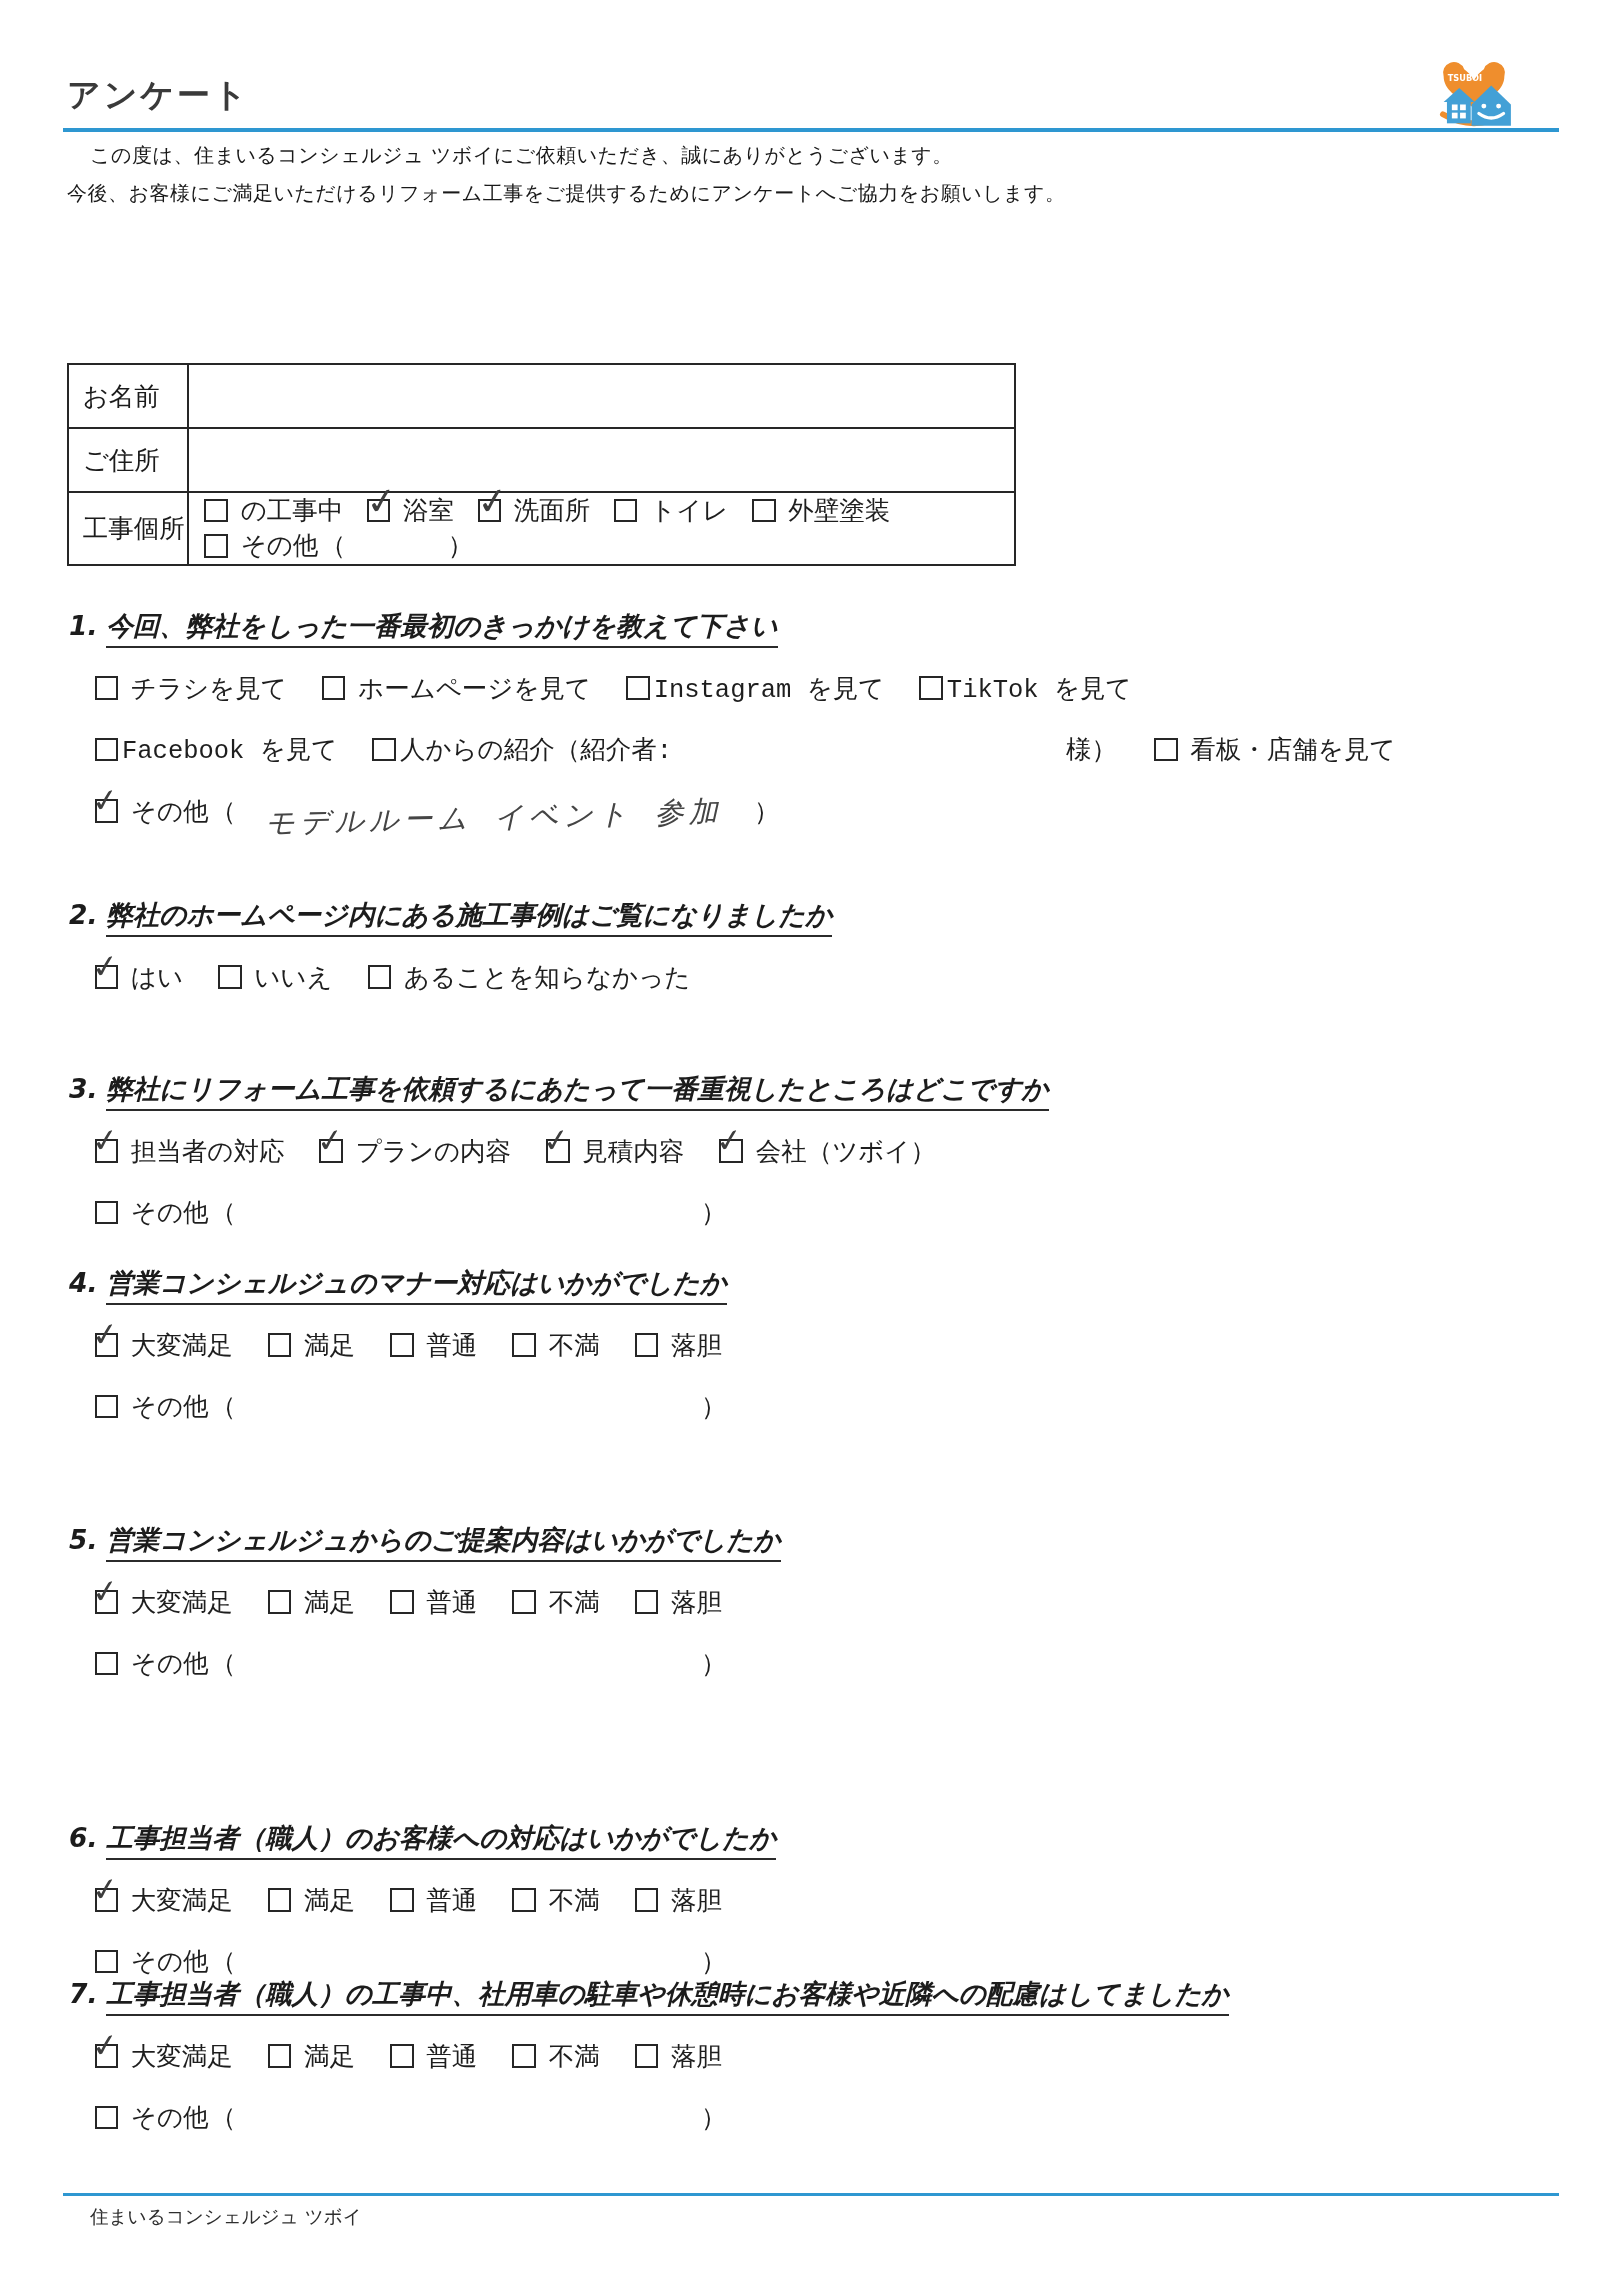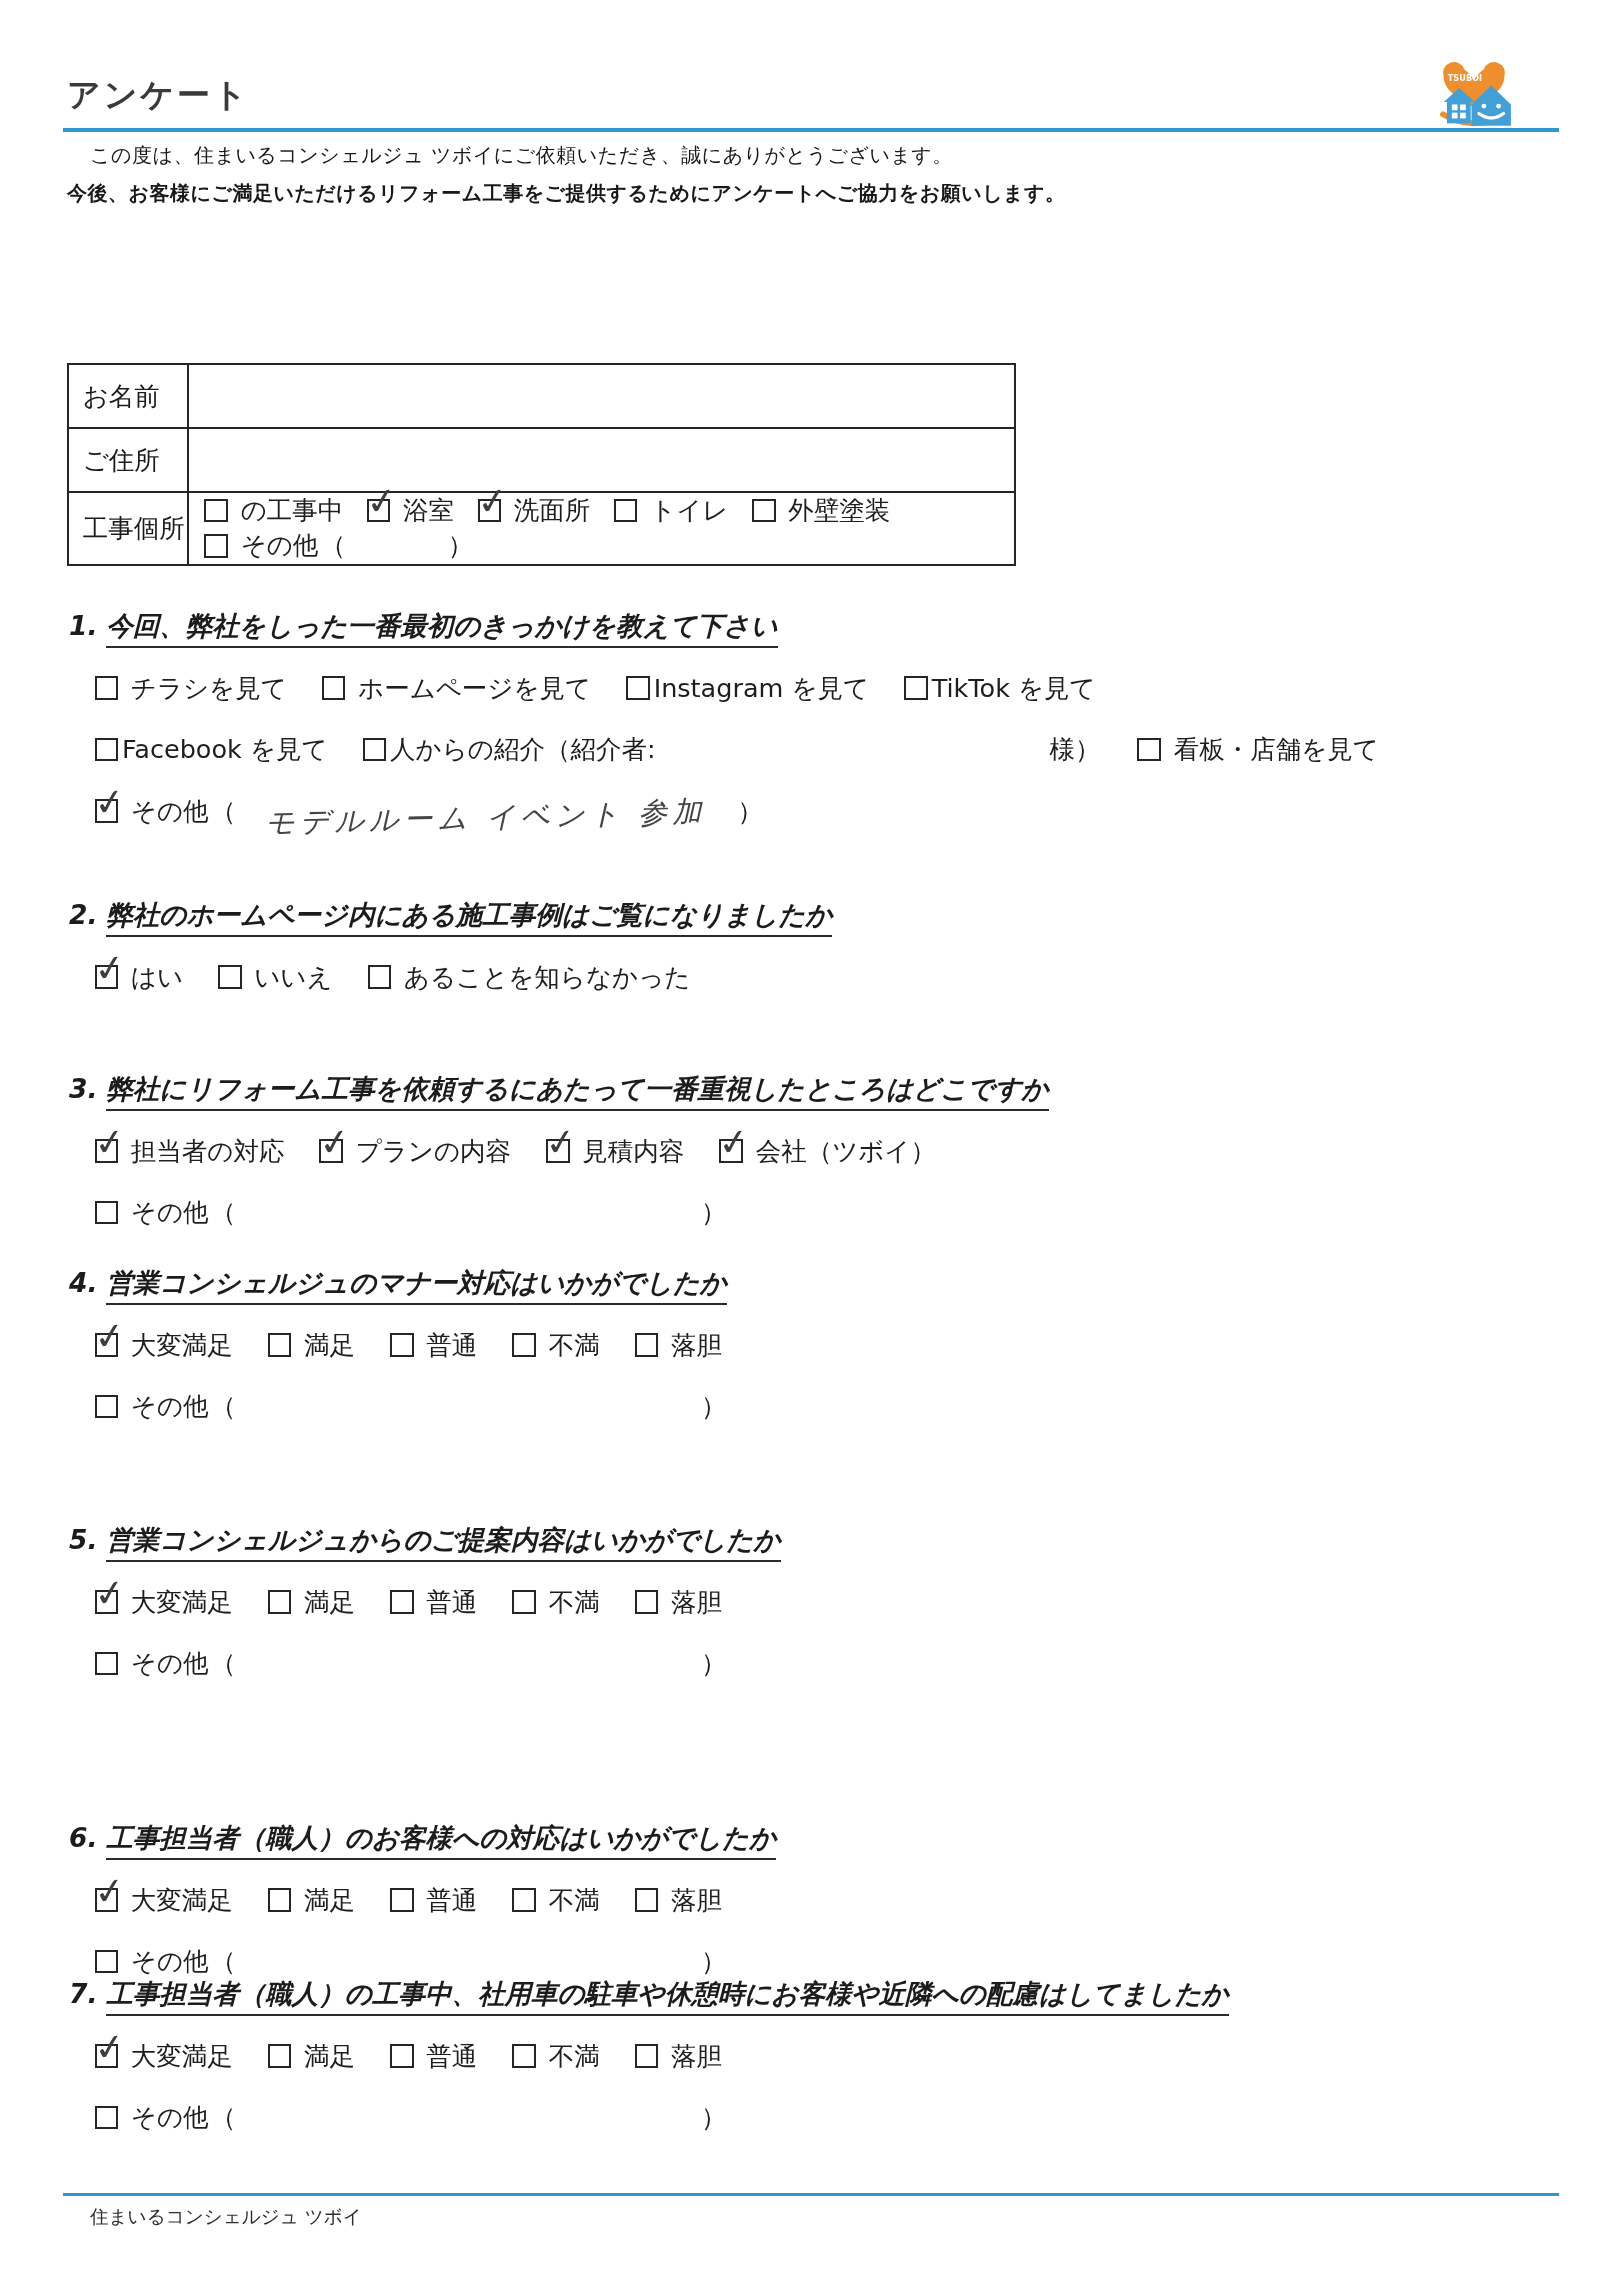--- a/index.html
+++ b/index.html
@@ -8,21 +8,21 @@
     font-family:"DejaVu Sans","Liberation Sans",sans-serif;color:#1e1e1e;
     overflow:hidden;
   }
   .page-title{
     position:absolute;left:67px;top:73px;font-size:33px;font-weight:700;
     color:#3a3a3a;letter-spacing:2.9px;
   }
   .title-rule{position:absolute;left:63px;top:128px;width:1496px;height:3.9px;background:#2e97d1;}
   .intro{position:absolute;font-size:20px;font-weight:500;color:#191919;letter-spacing:0.5px;white-space:nowrap;}
   .intro1{left:90px;top:142px;}
-  .intro2{left:67px;top:180px;font-weight:bold;}
+  .intro2{left:67px;top:180px;}
 
   .logo{position:absolute;left:1433px;top:55px;width:82px;height:76px;}
 
   
   .info-table{
     position:absolute;left:67px;top:363px;width:949px;
     border-collapse:collapse;table-layout:fixed;padding-left:22px;
   }
   .info-table th,.info-table td{
     border:2.5px solid #262626;height:62px;font-size:25.5px;font-weight:500;
@@ -30,21 +30,21 @@
   }
   .info-table th{width:104px;padding:0 0 0 13.7px;font-weight:500;color:#1b1b1b;}
   .info-table td{padding:0 0 0 15.7px;}
 
   
   .question{position:absolute;left:69px;width:1500px;}
   .q-head{font-size:26.5px;font-weight:600;color:#1c1c1c;height:39px;white-space:nowrap;font-style:italic;}
   .q-num{display:inline-block;margin-right:8.8px;}
   .q-title{border-bottom:2.5px solid #2b2b2b;padding-bottom:4.9px;}
 
-  .opt-row{margin-left:25.5px;margin-top:20.6px;height:41px;display:flex;font-size:25.5px;font-weight:500;white-space:nowrap;}
+  .opt-row{margin-left:25.5px;margin-top:20.6px;height:41px;display:flex;font-size:25.5px;font-weight:500;white-space:nowrap;font-family:Liberation Mono, monospace;}
   .opts-cell .opt{margin-right:23.5px;}
   .opt{display:inline-flex;align-items:center;margin-right:35px;}
   .cb{
     width:19.6px;height:19.6px;border:2.5px solid #262626;margin-right:12.7px;
     position:relative;flex:0 0 auto;background:#fff;
   }
   .opt.tight .cb{margin-right:3.9px;}
   .mark{
     position:absolute;left:-2.9px;top:-17.6px;font-size:37px;line-height:1;
     color:#3d3d3d;transform:rotate(-7deg);font-weight:400;

